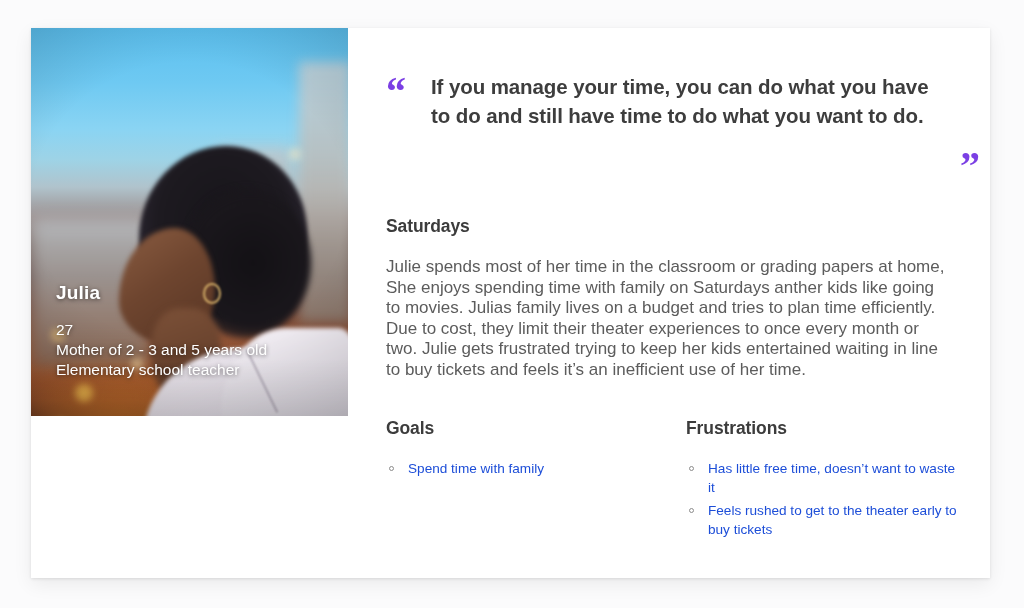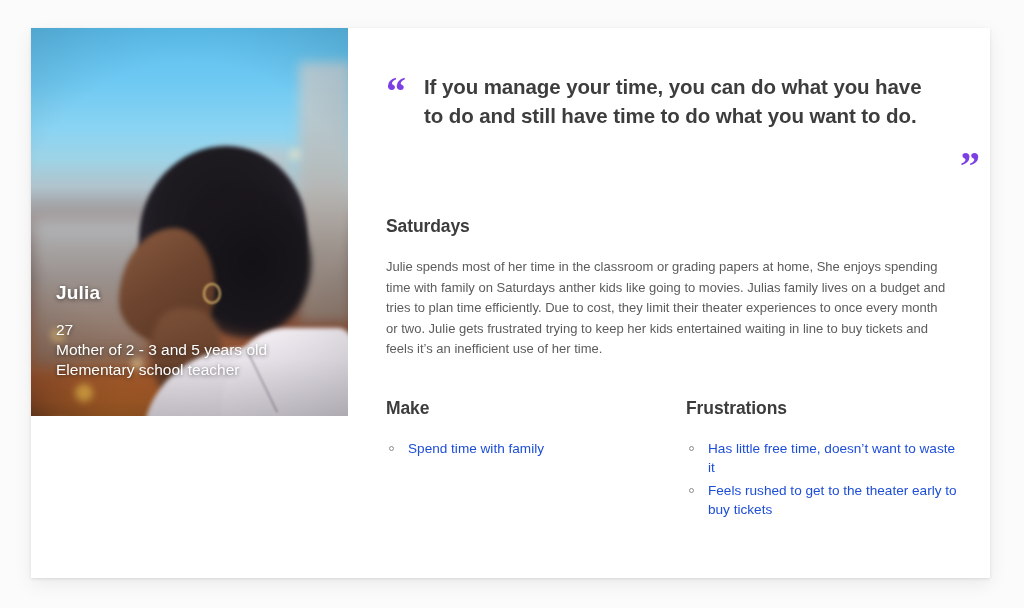--- a/index.html
+++ b/index.html
@@ -183,32 +183,33 @@
     user-select: none;
   }
   #quote-open  { left: 0px;  top: 0px; }
   #quote-close { right: -4px; bottom: -18px; }
   #quote-text {
     font-size: 20.5px;
     font-weight: bold;
     line-height: 29px;
     color: #3d3d3d;
     letter-spacing: -.1px;
+    margin-left: 7px;
   }
 
   #background-section { margin-top: 48px; }
   .section-heading {
     font-size: 17.5px;
     font-weight: bold;
     color: #3c3c3c;
     margin: 0 0 20px 0;
     letter-spacing: -.1px;
   }
   #background-text {
-    font-size: 13px;
+    font-size: 17px;
     line-height: 20.5px;
     color: #5c5c5c;
     max-width: 562px;
     margin: 0;
   }
 
   #lists-row {
     display: flex;
     margin-top: 38px;
   }
@@ -292,21 +293,21 @@
     </div>
 
     <div id="background-section">
       <h2 class="section-heading">Saturdays</h2>
       <p id="background-text">Julie spends most of her time in the classroom or grading papers at home, She enjoys spending time with family on Saturdays anther kids like going to movies. Julias family lives on a budget and tries to plan time efficiently. Due to cost, they limit their theater experiences to once every month or two. Julie gets frustrated trying to keep her kids entertained waiting in line to buy tickets and feels it’s an inefficient use of her time.</p>
     </div>
 
     <div id="lists-row">
 
       <div class="list-column" id="goals-column">
-        <h2 class="section-heading">Make</h2>
+        <h2 class="section-heading">Goals</h2>
         <ul class="bullet-list">
           <li class="bullet-item">Spend time with family</li>
         </ul>
       </div>
 
       <div class="list-column" id="frustrations-column">
         <h2 class="section-heading">Frustrations</h2>
         <ul class="bullet-list">
           <li class="bullet-item">Has little free time, doesn’t want to waste it</li>
           <li class="bullet-item">Feels rushed to get to the theater early to buy tickets</li>

